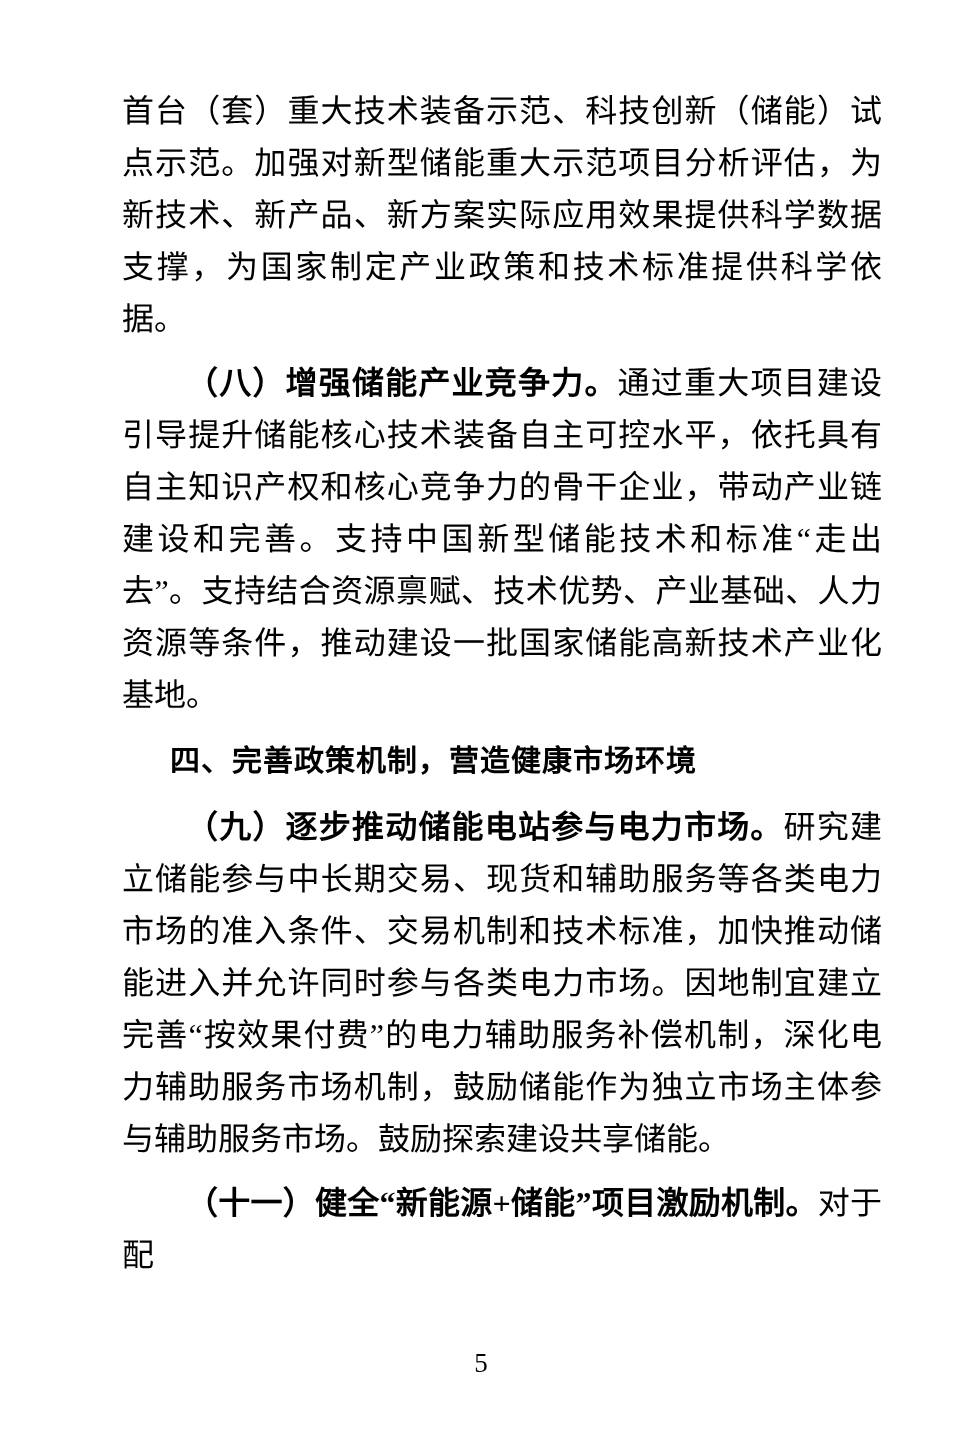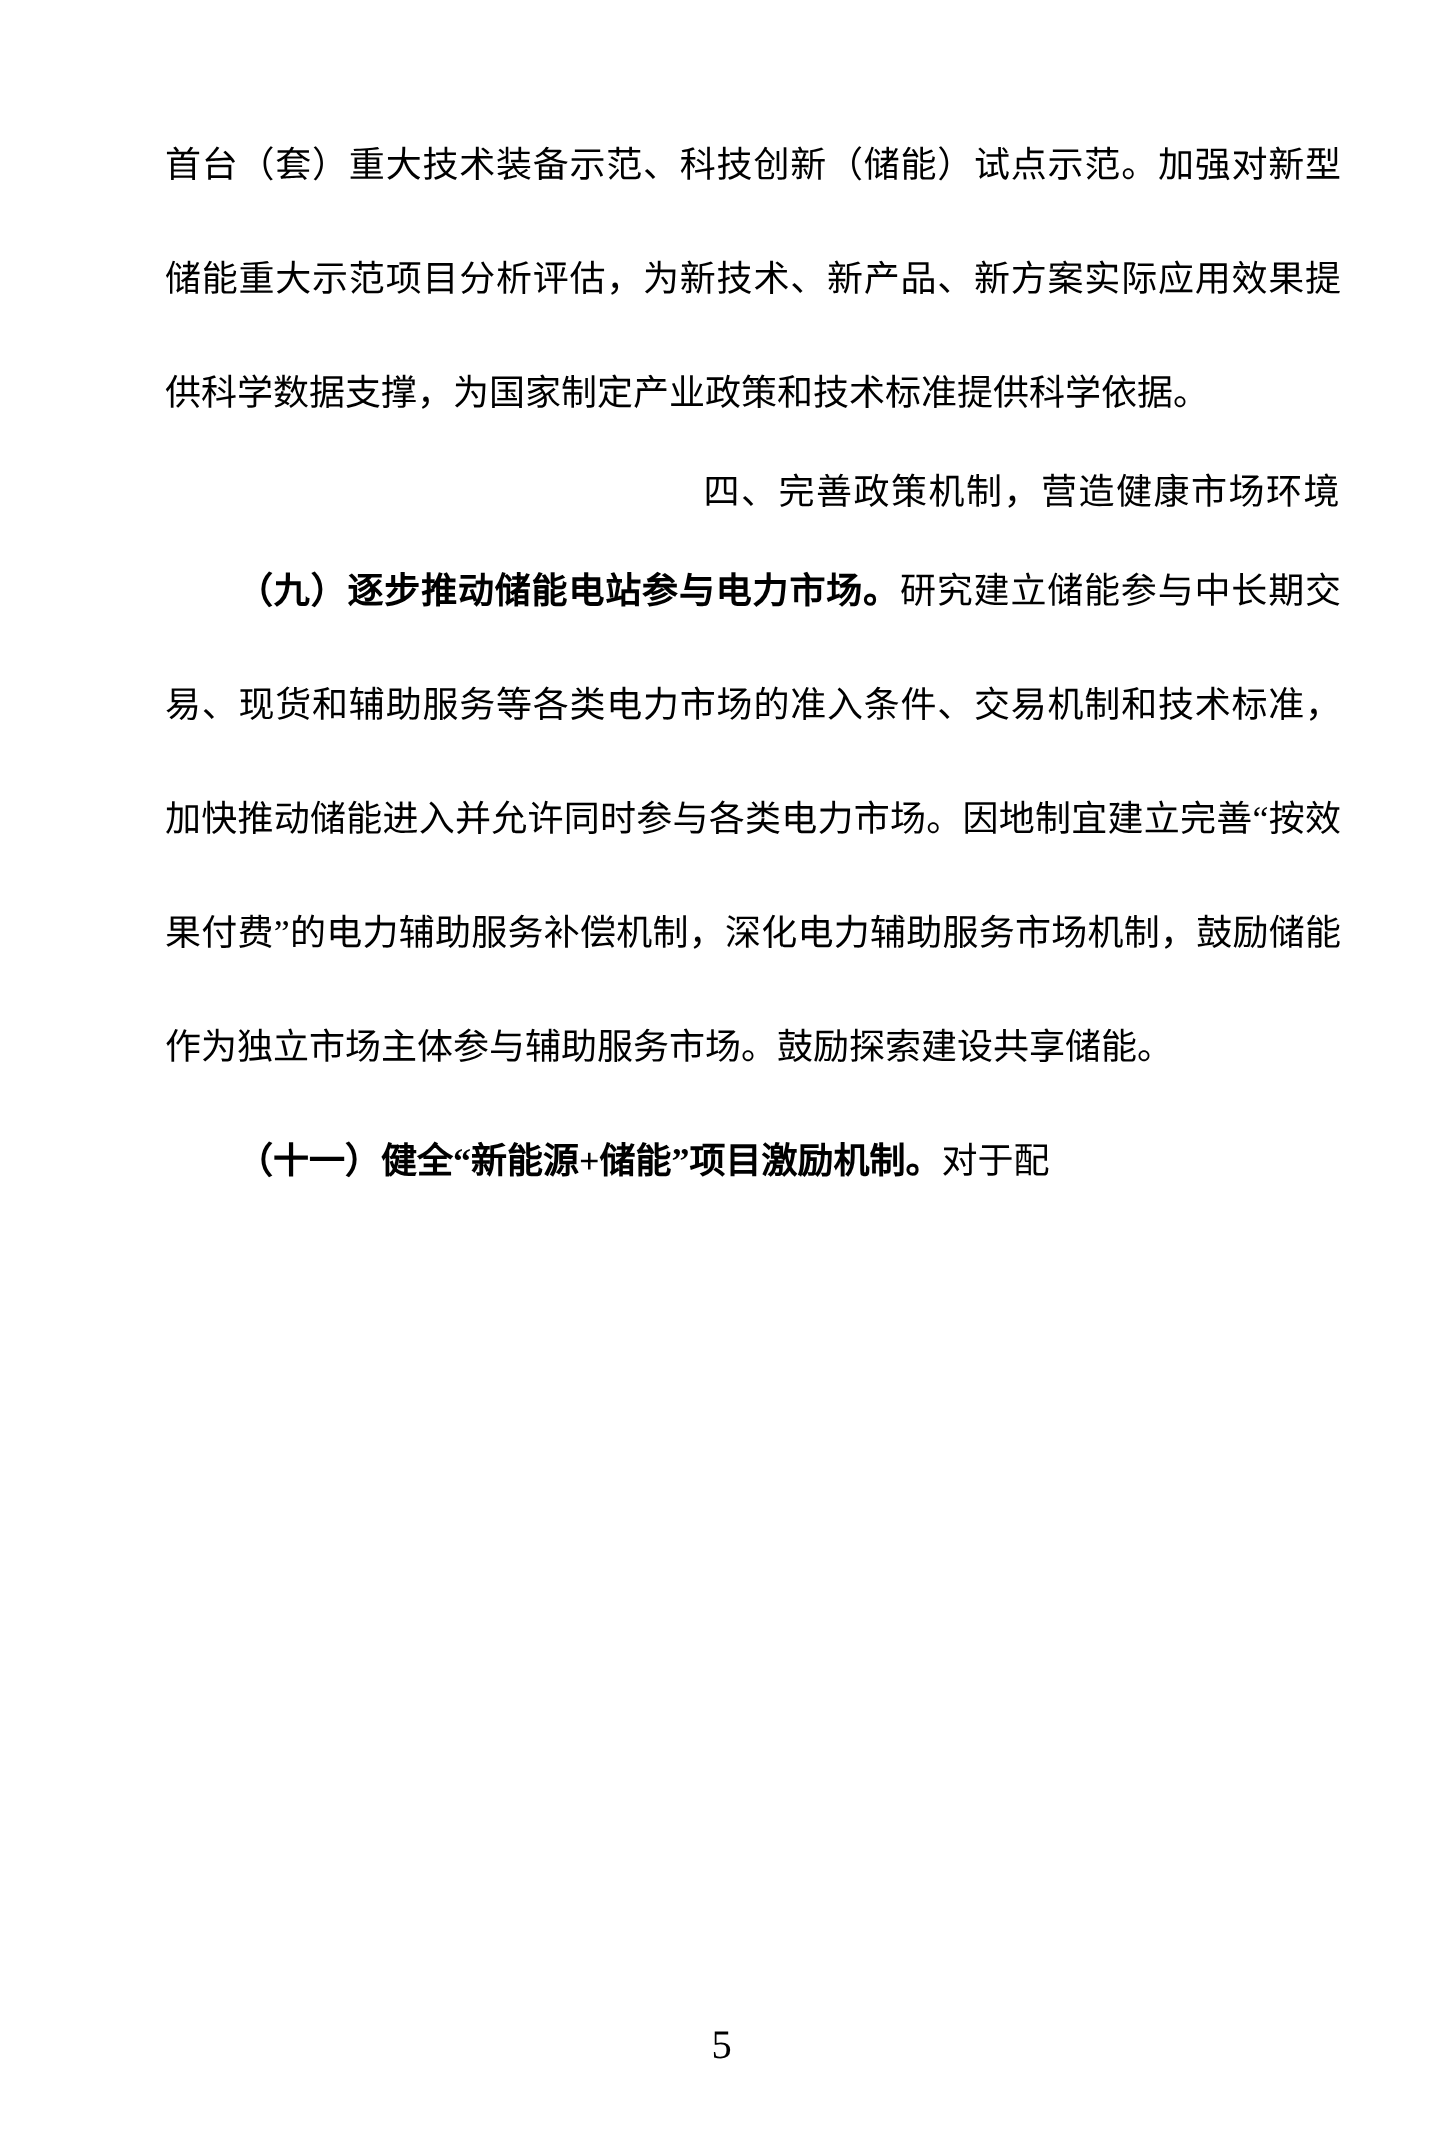--- a/index.html
+++ b/index.html
@@ -16,42 +16,41 @@
     overflow: hidden;
     font-family: "Liberation Serif", "DejaVu Serif", serif;
   }
   .content {
     position: absolute;
     left: 110px;
     top: 73px;
     width: 784px;
   }
   .content p.body-para {
-    margin: 0;
-    font-size: 24px;
-    line-height: 76px;
+    margin: 12px;
+    font-size: 32px;
+    line-height: 52px;
     text-align: justify;
     text-indent: 2em;
     word-break: break-all;
   }
   .content p.no-indent {
     text-indent: 0;
   }
   .lead {
     font-weight: bold;
   }
   .section-heading {
     margin: 0;
-    font-size: 24px;
+    font-size: 30px;
     line-height: 56px;
-    font-weight: normal;
+    font-weight: bold;
     text-indent: 2em;
     font-family: "Liberation Sans", "DejaVu Sans", sans-serif;
     letter-spacing: 1px;
-    text-align: right;
   }
   .page-number {
     position: absolute;
     top: 1346px;
     left: 0;
     width: 100%;
     text-align: center;
     font-size: 27px;
     line-height: 34px;
     font-family: "Liberation Serif", "DejaVu Serif", serif;
@@ -60,20 +59,23 @@
 </head>
 <body>
 
 <div class="page">
   <div class="content">
 
     <p class="body-para no-indent">
       <span class="lead"></span><span>首台（套）重大技术装备示范、科技创新（储能）试点示范。加强对新型储能重大示范项目分析评估，为新技术、新产品、新方案实际应用效果提供科学数据支撑，为国家制定产业政策和技术标准提供科学依据。</span>
     </p>
 
+    <p class="body-para">
+      <span class="lead">（八）增强储能产业竞争力。</span><span>通过重大项目建设引导提升储能核心技术装备自主可控水平，依托具有自主知识产权和核心竞争力的骨干企业，带动产业链建设和完善。支持中国新型储能技术和标准“走出去”。支持结合资源禀赋、技术优势、产业基础、人力资源等条件，推动建设一批国家储能高新技术产业化基地。</span>
+    </p>
 
     <h2 class="section-heading">四、完善政策机制，营造健康市场环境</h2>
 
     <p class="body-para">
       <span class="lead">（九）逐步推动储能电站参与电力市场。</span><span>研究建立储能参与中长期交易、现货和辅助服务等各类电力市场的准入条件、交易机制和技术标准，加快推动储能进入并允许同时参与各类电力市场。因地制宜建立完善“按效果付费”的电力辅助服务补偿机制，深化电力辅助服务市场机制，鼓励储能作为独立市场主体参与辅助服务市场。鼓励探索建设共享储能。</span>
     </p>
 
 
     <p class="body-para">
       <span class="lead">（十一）健全“新能源+储能”项目激励机制。</span><span>对于配</span>

